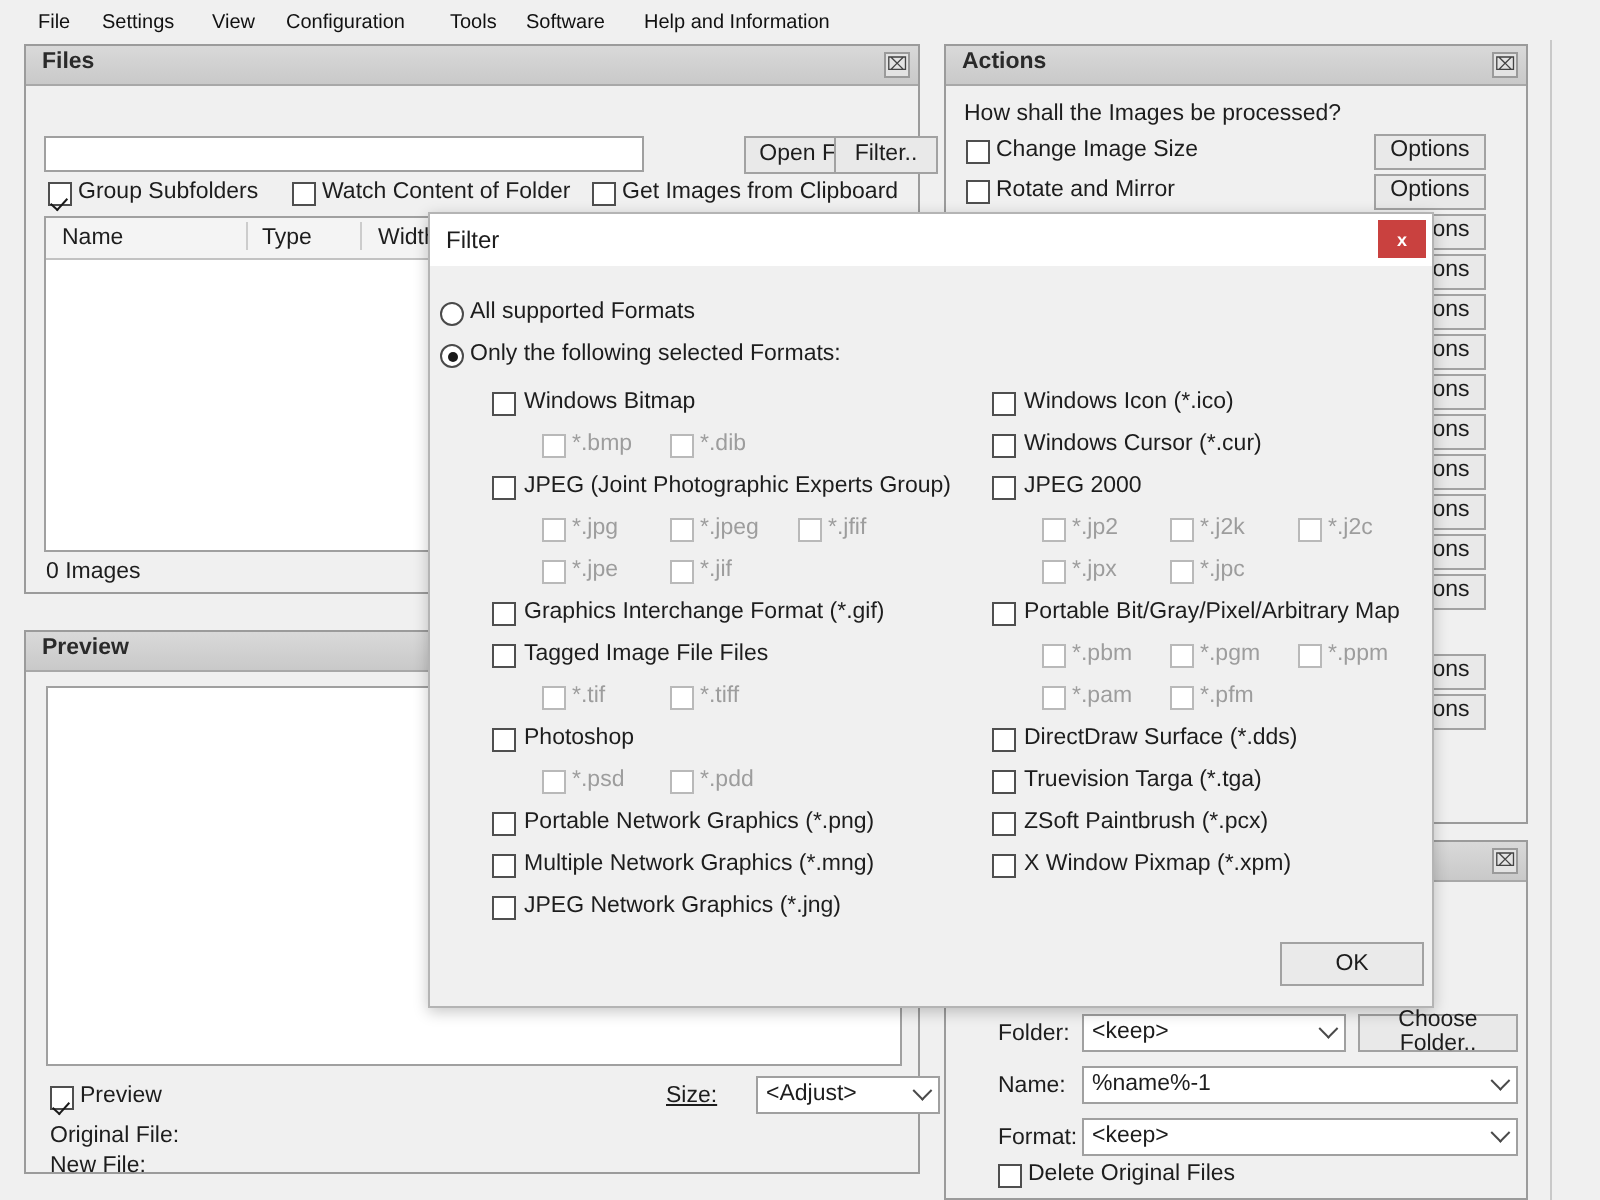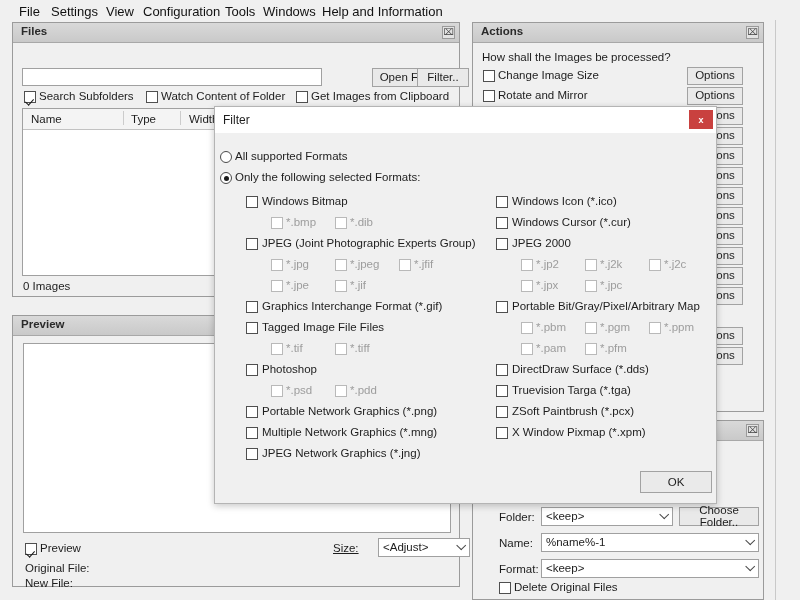--- a/index.html
+++ b/index.html
@@ -7,21 +7,21 @@
     width:800px;height:600px;overflow:hidden;
     background:#f0f0f0;
     font-family:"Liberation Sans","DejaVu Sans",sans-serif;
     font-size:11.5px;color:#1d1d1d;
     -webkit-font-smoothing:none;
   }
   #root{position:relative;width:800px;height:600px;background:#f0f0f0;}
 
   
   .menubar{position:absolute;left:0;top:0;width:800px;height:20px;background:#f0f0f0;}
-  .menubar .mi{position:absolute;top:4px;height:16px;line-height:16px;padding:0 5px;white-space:nowrap;font-size:13px;color:#111;}
+  .menubar .mi{position:absolute;top:4px;height:16px;line-height:16px;padding:0 5px;white-space:nowrap;font-size:10px;color:#111;}
 
   
   .panel{position:absolute;background:#f0f0f0;border:1px solid #9b9b9b;box-sizing:border-box;}
   .panel-title{position:absolute;left:0;top:0;right:0;height:19px;
     background:linear-gradient(#d9d9d9,#c9c9c9);border-bottom:1px solid #a8a8a8;}
   .panel-title .t{position:absolute;left:8px;top:2px;font-weight:bold;font-size:11.5px;color:#2a2a2a;}
   .panel-x{position:absolute;right:4px;top:3px;width:13px;height:13px;border:1px solid #9a9a9a;
     background:#e3e3e3;box-sizing:border-box;font-size:9px;line-height:11px;text-align:center;color:#444;}
 
   
@@ -69,39 +69,39 @@
 <body>
 
 <div id="root">
 
   <div class="menubar" id="menubar">
       <span class="mi" style="left: 14px;">File</span>
       <span class="mi" style="left: 46px;">Settings</span>
       <span class="mi" style="left: 101px;">View</span>
       <span class="mi" style="left: 138px;">Configuration</span>
       <span class="mi" style="left: 220px;">Tools</span>
-      <span class="mi" style="left: 258px;">Windows</span>
+      <span class="mi" style="left: 258px;">Software</span>
       <span class="mi" style="left: 317px;">Help and Information</span>
     </div>
 
   <div class="panel" style="left:12px;top:22px;width:448px;height:275px;padding-left:16px;">
     <div class="panel-title">
       <span class="t">Files</span>
       <span class="panel-x">⌧</span>
     </div>
     <input class="tbox" style="left: 9px; top: 45px; width: 300px; height: 18px; font-family: inherit; font-size: 11.5px; padding: 0px 3px; outline: none;" value="">
     <div class="btn" style="left:315px;top:45px;width:85px;height:19px;margin-left:44px;">
       <span>Open Folder..</span>
     </div>
     <div class="btn" style="left:404px;top:45px;width:52px;height:19px;">
       <span>Filter..</span>
     </div>
 
     <span class="cb on" style="left:11px;top:68px;"></span>
-    <span class="ctext" style="left:26px;top:67px;">Search Subfolders</span>
+    <span class="ctext" style="left:26px;top:67px;">Group Subfolders</span>
     <span class="cb" style="left:133px;top:68px;"></span>
     <span class="ctext" style="left:148px;top:67px;">Watch Content of Folder</span>
     <span class="cb" style="left:283px;top:68px;"></span>
     <span class="ctext" style="left:298px;top:67px;">Get Images from Clipboard</span>
 
     <div class="tbox" style="left:9px;top:85px;width:430px;height:168px;">
       <div class="listhdr" style="left:0;top:0;right:0;height:20px;">
         <span class="hc" style="left:8px;">Name</span>
         <span class="sep" style="left:100px;"></span>
         <span class="hc" style="left:108px;">Type</span>

